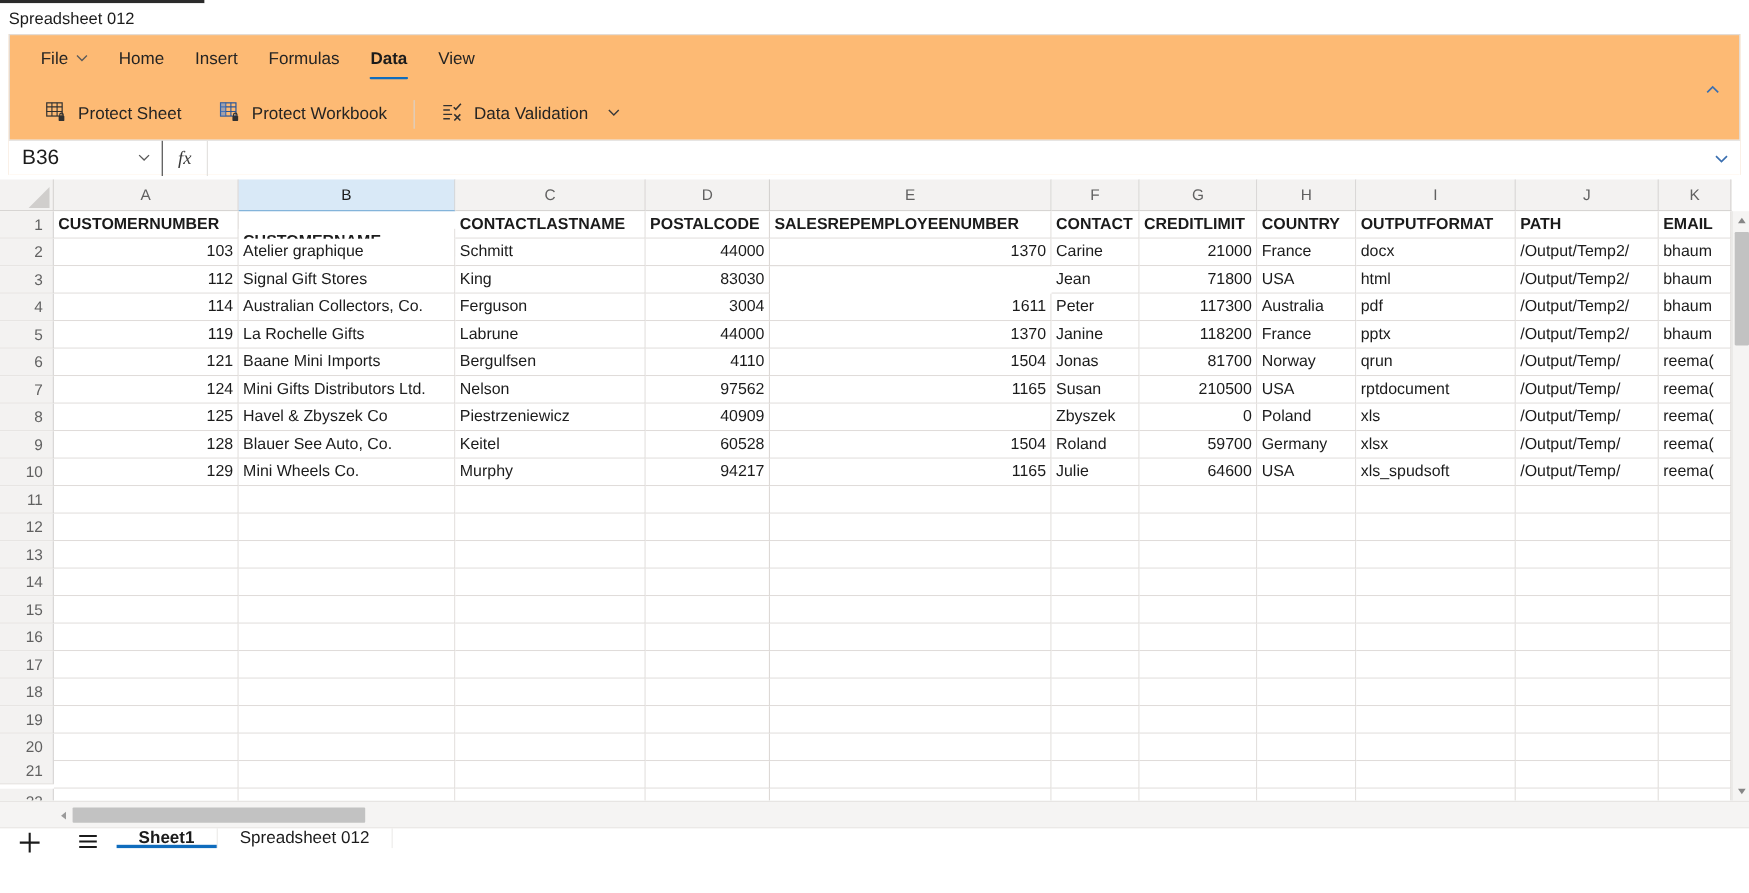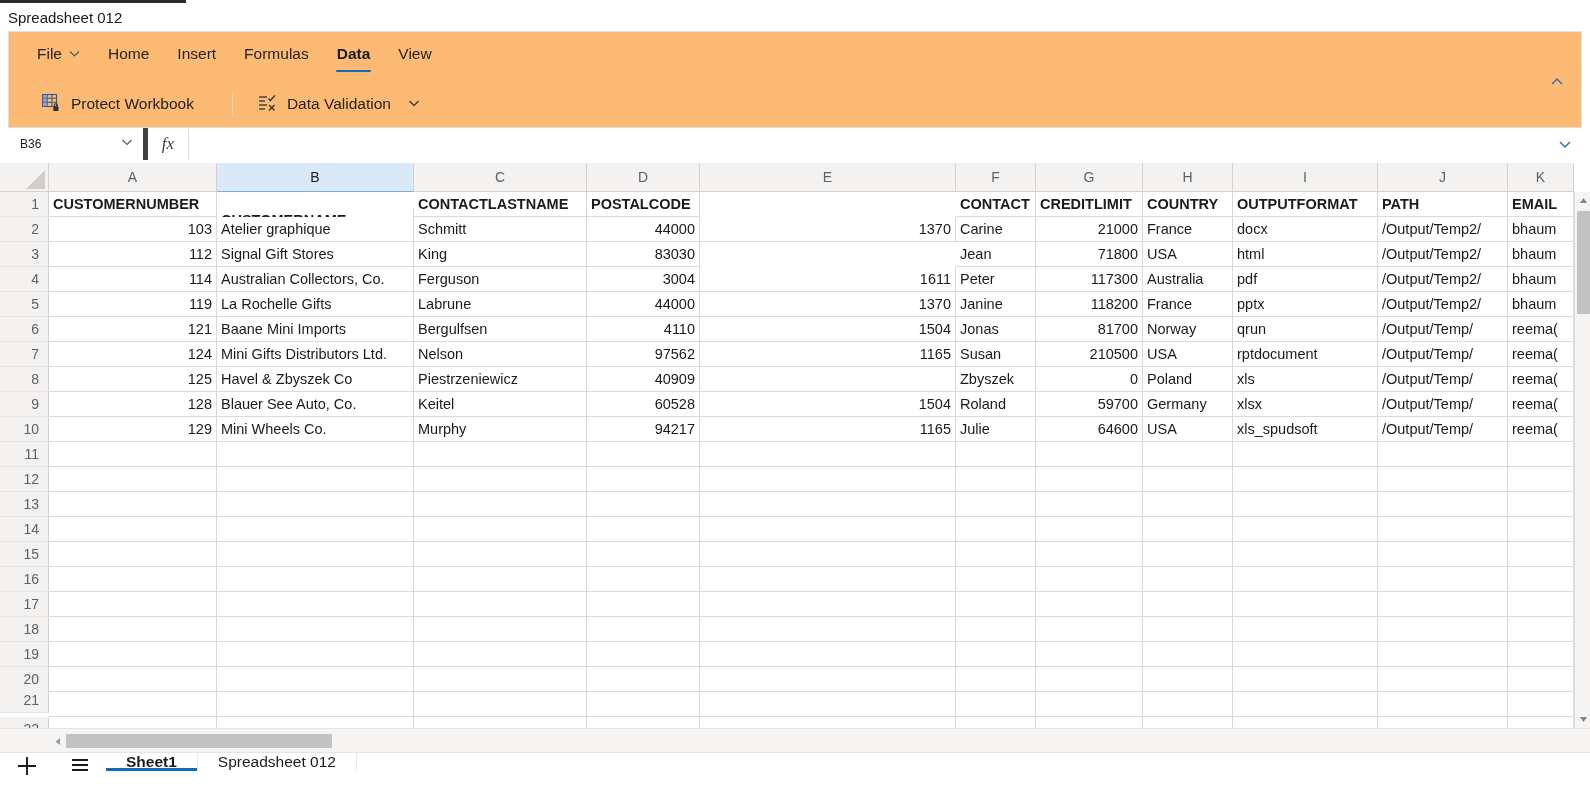--- a/index.html
+++ b/index.html
@@ -75,22 +75,22 @@
   #formula-bar {
     position:absolute; left:8px; top:127px; width:1574px; height:32px;
     border-top:1px solid #e1dfdd;
     display:flex; align-items:center;
     background:#ffffff;
   }
   #name-box {
     width:140px; height:32px; flex:0 0 140px;
     display:flex; align-items:center; justify-content:space-between;
     padding:0 10px 0 12px;
-    border-right:5px solid #404040;
-    font-size:12px; color:#1b1b1b;
+    border-right:1px solid #404040;
+    font-size:19px; color:#1b1b1b;
     cursor:pointer;
   }
   #fx-label {
     width:40px; flex:0 0 40px;
     display:flex; align-items:center; justify-content:center;
     font-family:"Liberation Serif", serif;
     font-style:italic; font-size:17px; color:#3a3a3a;
   }
   #formula-input {
     flex:1 1 auto; height:32px;
@@ -264,20 +264,34 @@
   </div>
 
   <div id="ribbon-collapse">
     <svg width="20" height="20" viewBox="0 0 20 20">
         <path d="M5 12 L10 7 L15 12" fill="none" stroke="#3a6fb0" stroke-width="1.5"></path>
       </svg>
   </div>
 
   <div id="ribbon-body">
 
+    <div class="rbtn">
+      <span>
+        <svg width="21" height="21" viewBox="0 0 21 21">
+          <rect x="1.5" y="2.5" width="14" height="12" fill="none" stroke="#323130" stroke-width="1.1"></rect>
+          <line x1="1.5" y1="6.2" x2="15.5" y2="6.2" stroke="#323130" stroke-width="1"></line>
+          <line x1="1.5" y1="10.3" x2="15.5" y2="10.3" stroke="#323130" stroke-width="1"></line>
+          <line x1="6.2" y1="2.5" x2="6.2" y2="14.5" stroke="#323130" stroke-width="1"></line>
+          <line x1="10.9" y1="2.5" x2="10.9" y2="14.5" stroke="#323130" stroke-width="1"></line>
+          <path d="M12.8 13.3 a2.1 2.1 0 0 1 4.2 0 v1.3 h-1.1 v-1.3 a1 1 0 0 0 -2 0 v1.3 h-1.1 z" fill="#323130"></path>
+          <rect x="12.3" y="14.4" width="5.2" height="4.6" rx="0.6" fill="#323130"></rect>
+        </svg>
+      </span>
+      <span>Protect Sheet</span>
+    </div>
 
     <div class="rbtn">
       <span>
         <svg width="21" height="21" viewBox="0 0 21 21">
           <rect x="1.5" y="2.5" width="14" height="12" fill="none" stroke="#2b5797" stroke-width="1.1"></rect>
           <line x1="1.5" y1="6.2" x2="15.5" y2="6.2" stroke="#2b5797" stroke-width="1"></line>
           <line x1="1.5" y1="10.3" x2="15.5" y2="10.3" stroke="#2b5797" stroke-width="1"></line>
           <line x1="6.2" y1="2.5" x2="6.2" y2="14.5" stroke="#2b5797" stroke-width="1"></line>
           <line x1="10.9" y1="2.5" x2="10.9" y2="14.5" stroke="#2b5797" stroke-width="1"></line>
           <rect x="1.5" y="2.5" width="4.7" height="12" fill="#5b8dd6" opacity="0.55"></rect>
@@ -434,20 +448,21 @@
         </div>
         <div class="rh" style="top: 525px;">
           <span>22</span>
         </div>
       </div>
     <div id="cells">
         <div class="cell hdr" style="left: 0px; top: 0px; width: 168px;">CUSTOMERNUMBER</div>
         <div class="cell hdr" style="left: 168px; top: 16px; width: 197px;">CUSTOMERNAME</div>
         <div class="cell hdr" style="left: 365px; top: 0px; width: 173px;">CONTACTLASTNAME</div>
         <div class="cell hdr" style="left: 538px; top: 0px; width: 113px;">POSTALCODE</div>
+        <div class="cell hdr" style="left: 651px; top: 0px; width: 256px;">SALESREPEMPLOYEENUMBER</div>
         <div class="cell hdr" style="left: 907px; top: 0px; width: 80px;">CONTACT</div>
         <div class="cell hdr" style="left: 987px; top: 0px; width: 107px;">CREDITLIMIT</div>
         <div class="cell hdr" style="left: 1094px; top: 0px; width: 90px;">COUNTRY</div>
         <div class="cell hdr" style="left: 1184px; top: 0px; width: 145px;">OUTPUTFORMAT</div>
         <div class="cell hdr" style="left: 1329px; top: 0px; width: 130px;">PATH</div>
         <div class="cell hdr" style="left: 1459px; top: 0px; width: 66px;">EMAIL</div>
         <div class="cell num" style="left: 0px; top: 25px; width: 168px;">103</div>
         <div class="cell" style="left: 168px; top: 25px; width: 197px;">Atelier graphique</div>
         <div class="cell" style="left: 365px; top: 25px; width: 173px;">Schmitt</div>
         <div class="cell num" style="left: 538px; top: 25px; width: 113px;">44000</div>

